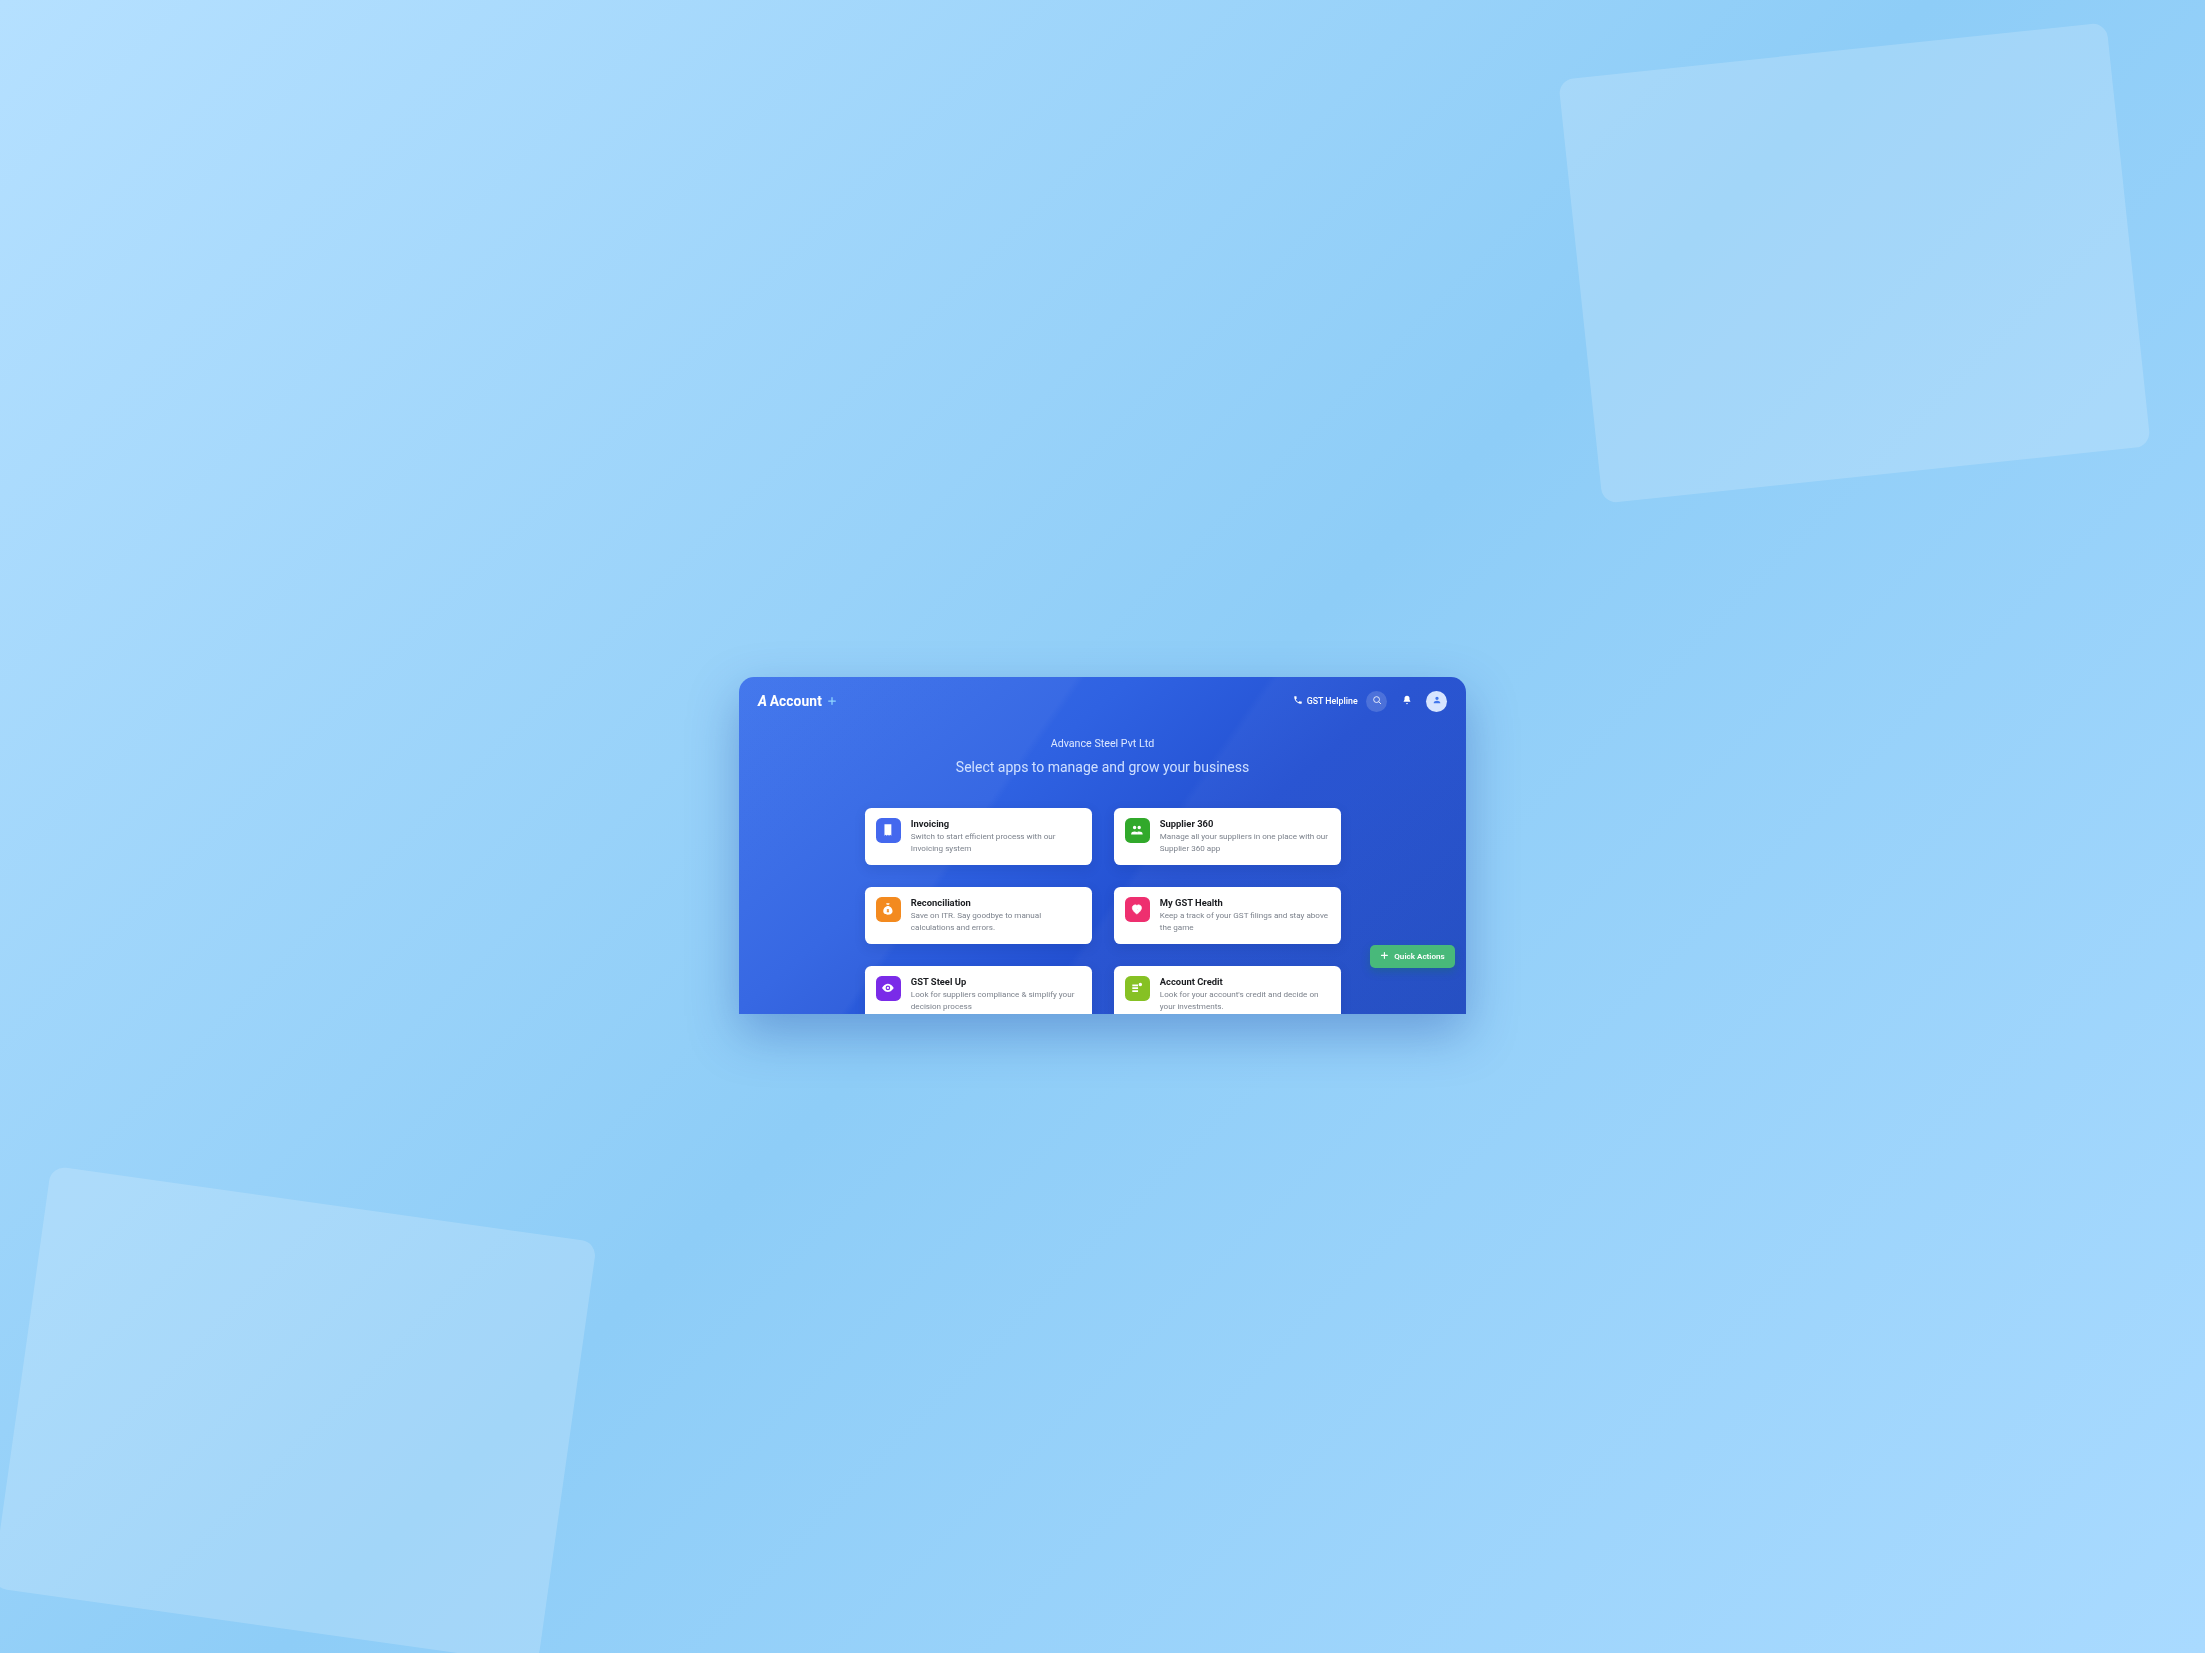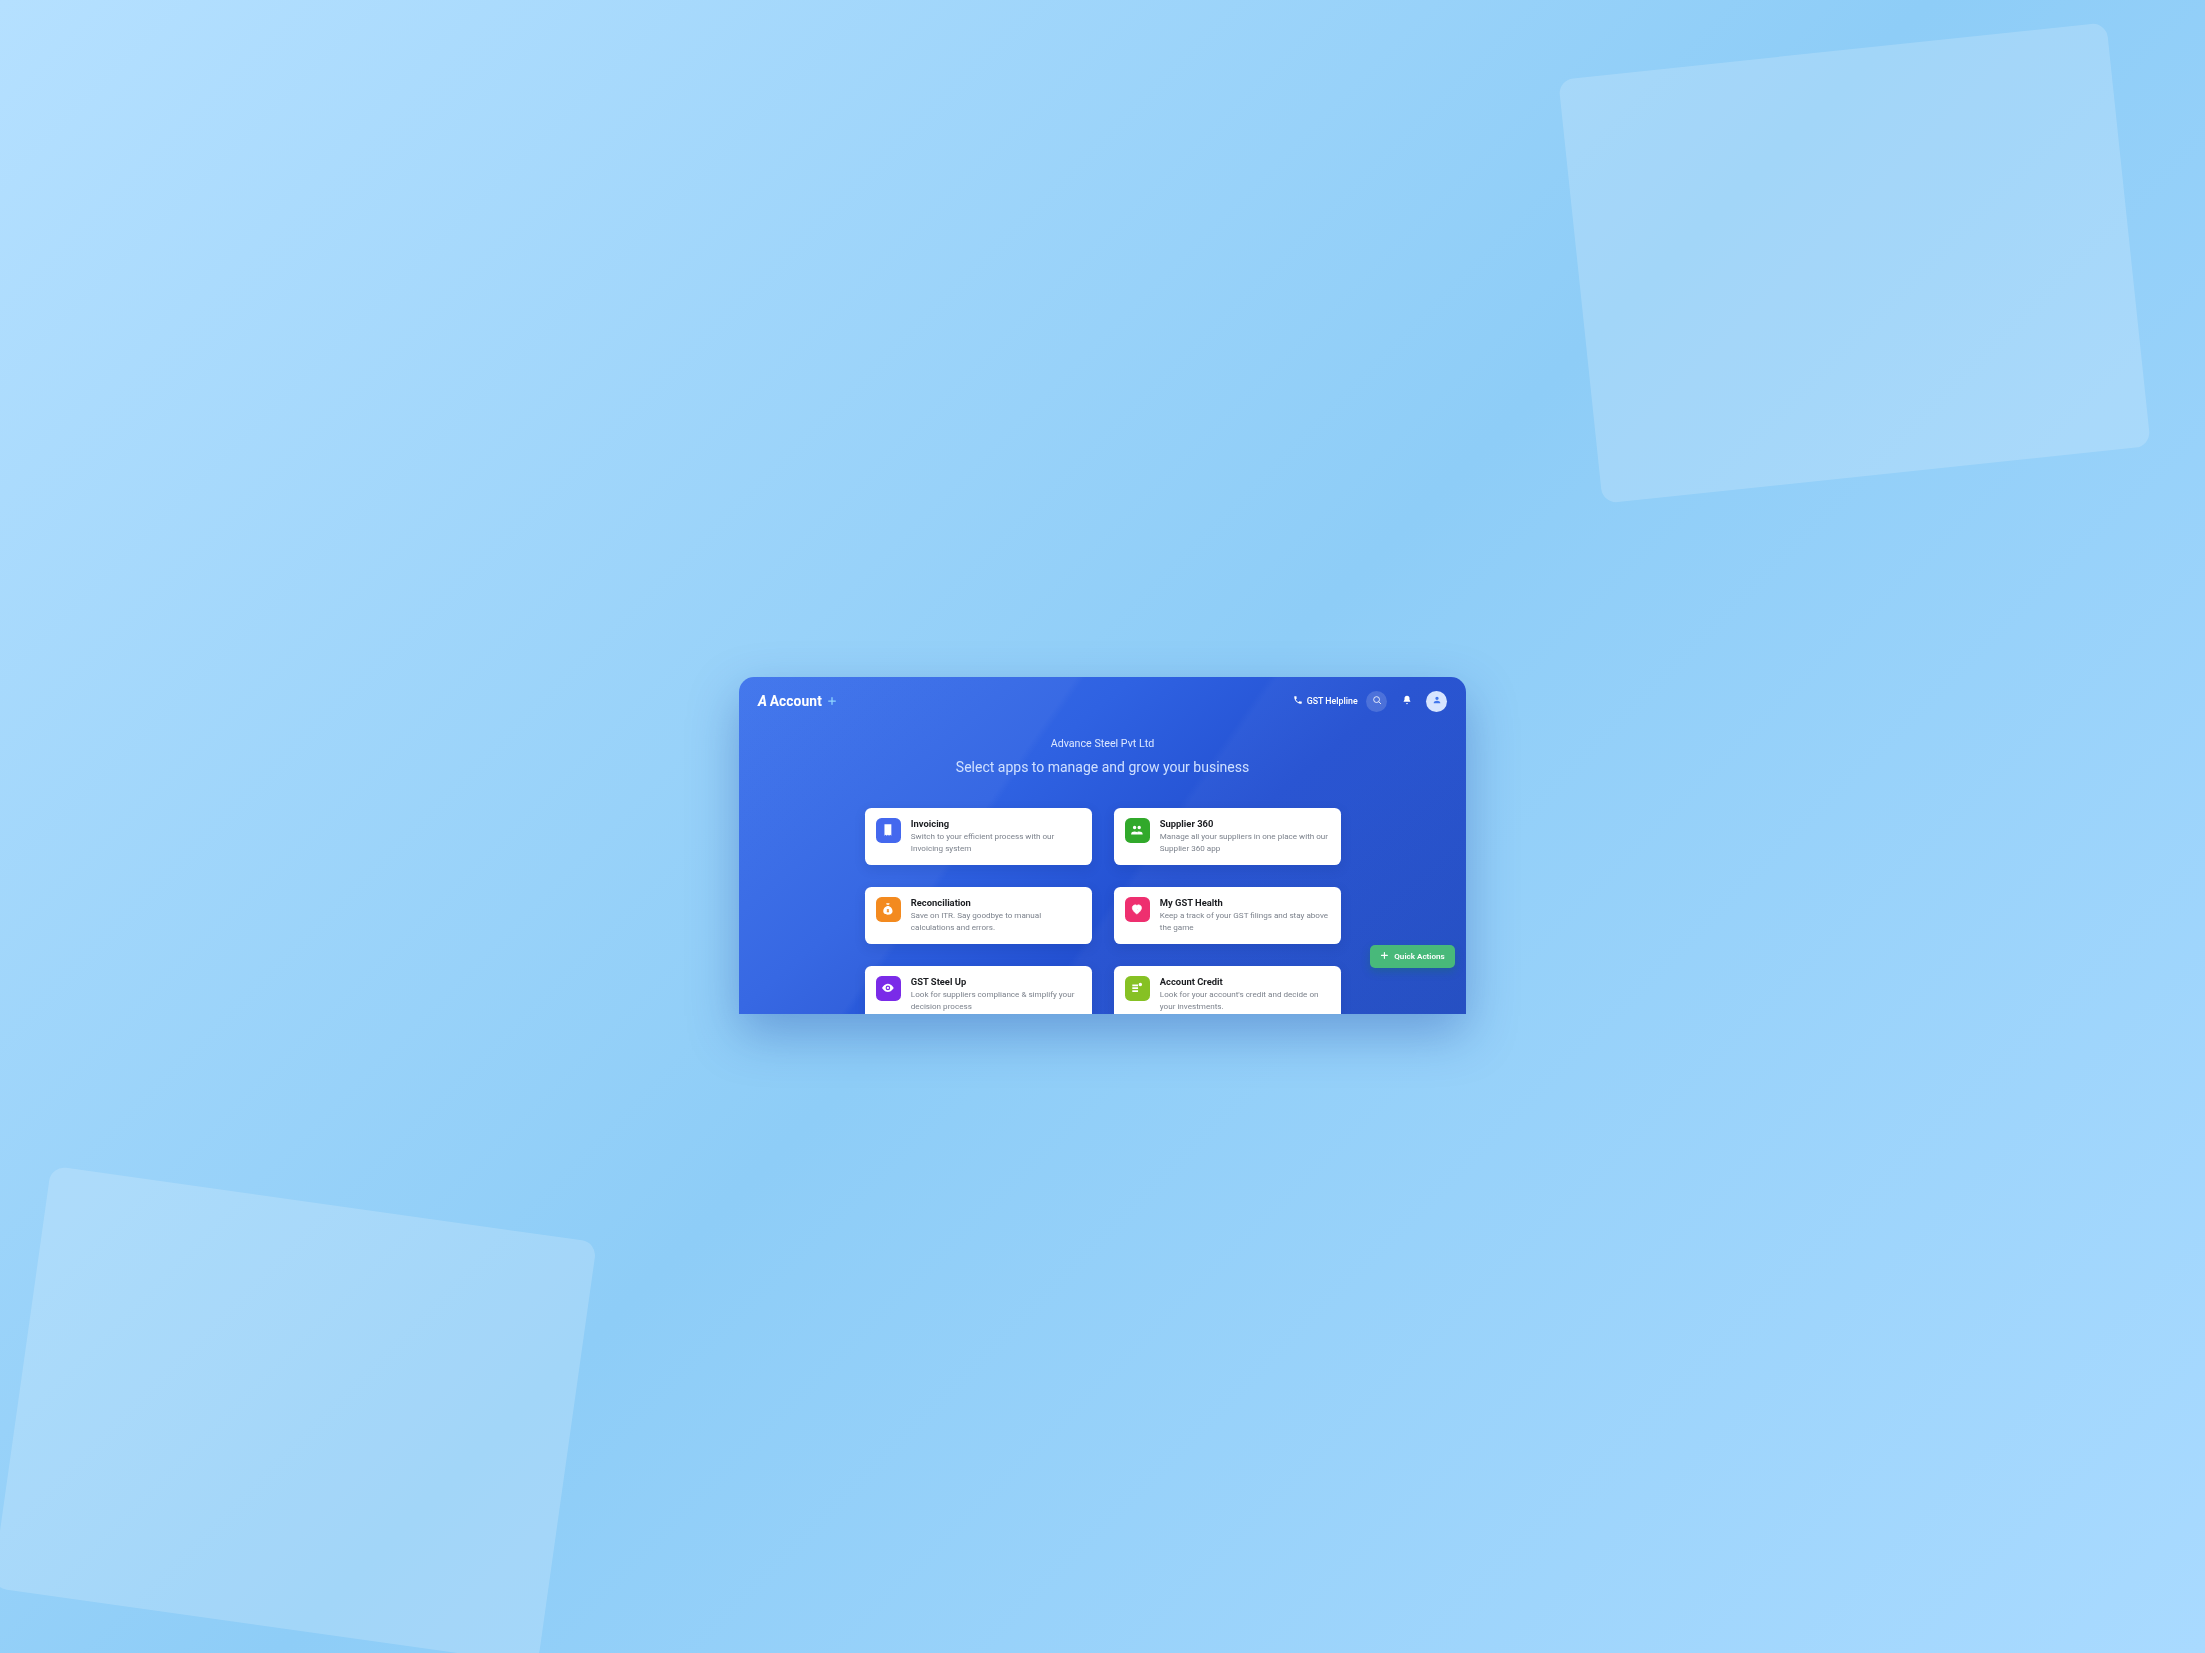--- a/index.html
+++ b/index.html
@@ -197,21 +197,21 @@
   <div class="cards">
 
     <div class="card">
       <div class="card-icon ic-blue">
         <svg viewBox="0 0 24 24">
             <path d="M6 2h12v20l-2-1.5-2 1.5-2-1.5-2 1.5-2-1.5L6 22V2zm3 5h6v2H9V7zm0 4h6v2H9v-2z"></path>
           </svg>
       </div>
       <div class="card-body">
         <div class="card-title">Invoicing</div>
-        <div class="card-desc">Switch to your efficient process with our Invoicing system</div>
+        <div class="card-desc">Switch to start efficient process with our Invoicing system</div>
       </div>
     </div>
 
     <div class="card">
       <div class="card-icon ic-green">
         <svg viewBox="0 0 24 24">
             <path d="M8 11a3 3 0 1 0 0-6 3 3 0 0 0 0 6zm8 0a3 3 0 1 0 0-6 3 3 0 0 0 0 6zM2 20v-1c0-2.5 3-4 6-4s6 1.5 6 4v1H2zm12 0v-1c0-1.3-.6-2.4-1.6-3.2 1-.5 2.2-.8 3.6-.8 3 0 6 1.5 6 4v1h-8z"></path>
           </svg>
       </div>
       <div class="card-body">

